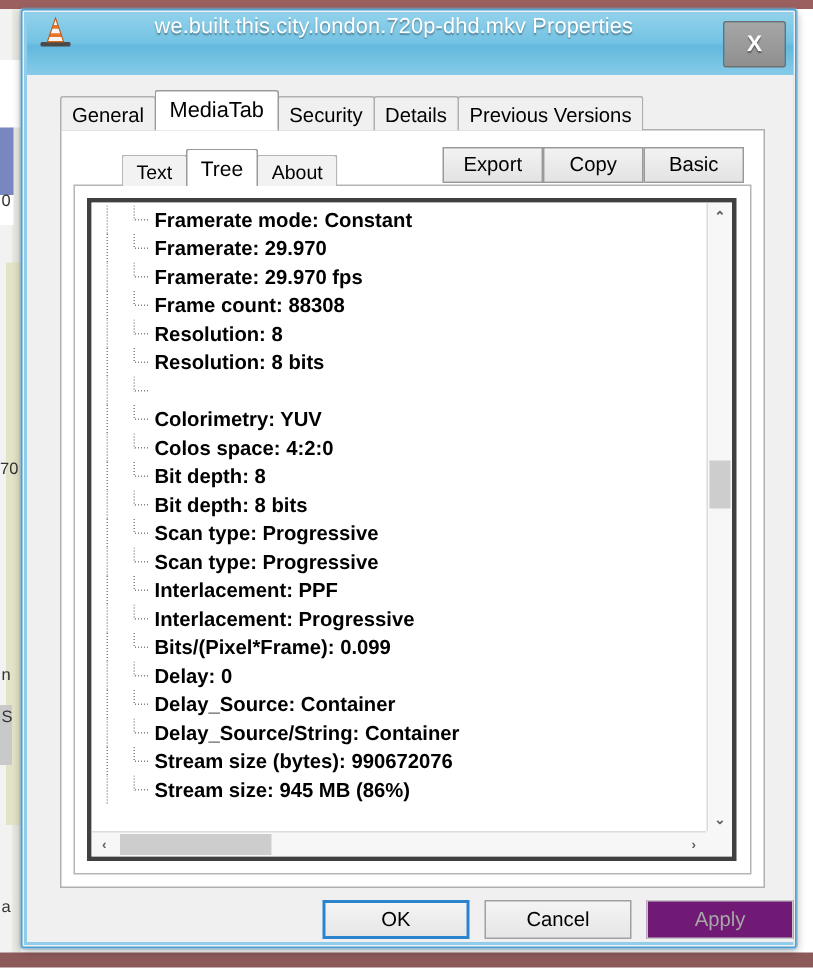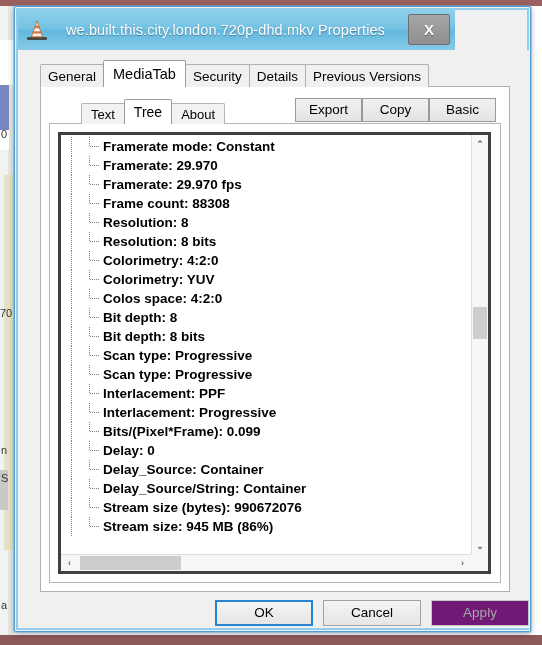--- a/index.html
+++ b/index.html
@@ -109,27 +109,27 @@
     inset: 1px;
     border: 2px solid #8fcdea;
     pointer-events: none;
     box-sizing: border-box;
   }
 
   
   #titlebar {
     position: absolute;
     left: 3px; top: 3px;
-    width: 437px;
+    width: 511px;
     height: 40px;
     box-sizing: border-box;
     background: linear-gradient(to bottom,
         #8fd0ea 0%, #74c2e3 46%, #63b8de 52%, #86cbe8 100%);
     display: flex;
-    align-items: center;
+    align-items: flex-start;
   }
   #title-icon {
     width: 22px; height: 22px;
     margin-left: 8px;
     position: relative;
     flex: 0 0 auto;
   }
   #title-text {
     flex: 1 1 auto;
     text-align: center;
@@ -528,21 +528,21 @@
 
         <div id="tree-box">
           <div id="tree-viewport">
             <div id="tree-list">
                 <div class="trow"><span class="guide g1"></span><span class="elbow-v"></span><span class="elbow-h"></span><span class="tlabel">Framerate mode: Constant</span></div>
                 <div class="trow"><span class="guide g1"></span><span class="elbow-v"></span><span class="elbow-h"></span><span class="tlabel">Framerate: 29.970</span></div>
                 <div class="trow"><span class="guide g1"></span><span class="elbow-v"></span><span class="elbow-h"></span><span class="tlabel">Framerate: 29.970 fps</span></div>
                 <div class="trow"><span class="guide g1"></span><span class="elbow-v"></span><span class="elbow-h"></span><span class="tlabel">Frame count: 88308</span></div>
                 <div class="trow"><span class="guide g1"></span><span class="elbow-v"></span><span class="elbow-h"></span><span class="tlabel">Resolution: 8</span></div>
                 <div class="trow"><span class="guide g1"></span><span class="elbow-v"></span><span class="elbow-h"></span><span class="tlabel">Resolution: 8 bits</span></div>
-                <div class="trow"><span class="guide g1"></span><span class="elbow-v"></span><span class="elbow-h"></span><span class="tlabel">Colorimetry: 4:2:0</span></div>
+                <div class="trow"><span class="guide g1"></span><span class="elbow-v"></span><span class="elbow-h"></span></div>
                 <div class="trow"><span class="guide g1"></span><span class="elbow-v"></span><span class="elbow-h"></span><span class="tlabel">Colorimetry: YUV</span></div>
                 <div class="trow"><span class="guide g1"></span><span class="elbow-v"></span><span class="elbow-h"></span><span class="tlabel">Colos space: 4:2:0</span></div>
                 <div class="trow"><span class="guide g1"></span><span class="elbow-v"></span><span class="elbow-h"></span><span class="tlabel">Bit depth: 8</span></div>
                 <div class="trow"><span class="guide g1"></span><span class="elbow-v"></span><span class="elbow-h"></span><span class="tlabel">Bit depth: 8 bits</span></div>
                 <div class="trow"><span class="guide g1"></span><span class="elbow-v"></span><span class="elbow-h"></span><span class="tlabel">Scan type: Progressive</span></div>
                 <div class="trow"><span class="guide g1"></span><span class="elbow-v"></span><span class="elbow-h"></span><span class="tlabel">Scan type: Progressive</span></div>
                 <div class="trow"><span class="guide g1"></span><span class="elbow-v"></span><span class="elbow-h"></span><span class="tlabel">Interlacement: PPF</span></div>
                 <div class="trow"><span class="guide g1"></span><span class="elbow-v"></span><span class="elbow-h"></span><span class="tlabel">Interlacement: Progressive</span></div>
                 <div class="trow"><span class="guide g1"></span><span class="elbow-v"></span><span class="elbow-h"></span><span class="tlabel">Bits/(Pixel*Frame): 0.099</span></div>
                 <div class="trow"><span class="guide g1"></span><span class="elbow-v"></span><span class="elbow-h"></span><span class="tlabel">Delay: 0</span></div>

